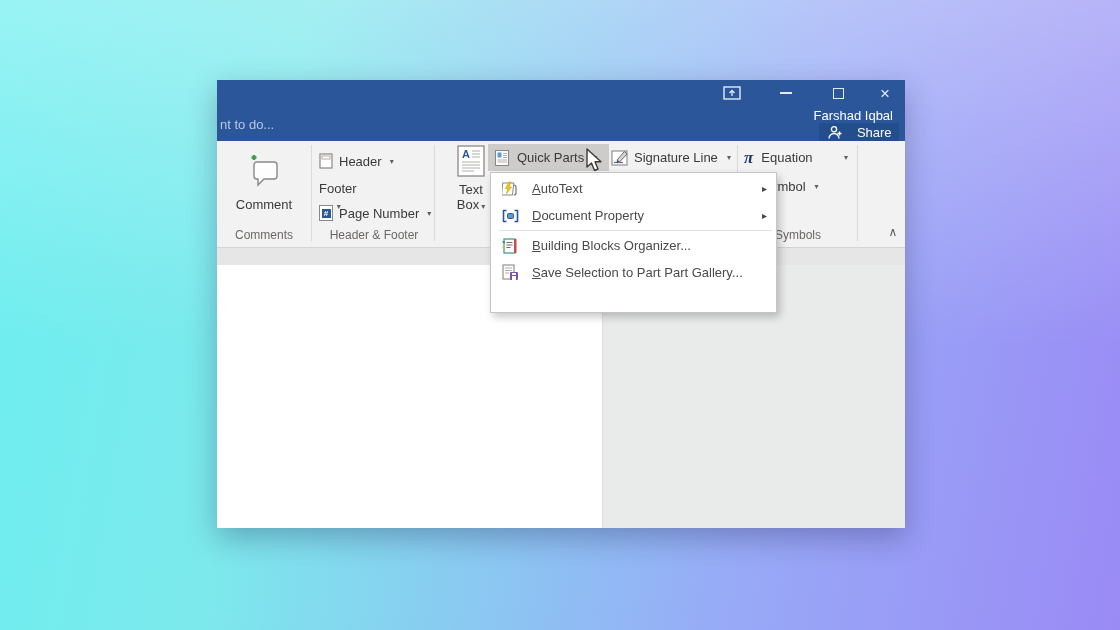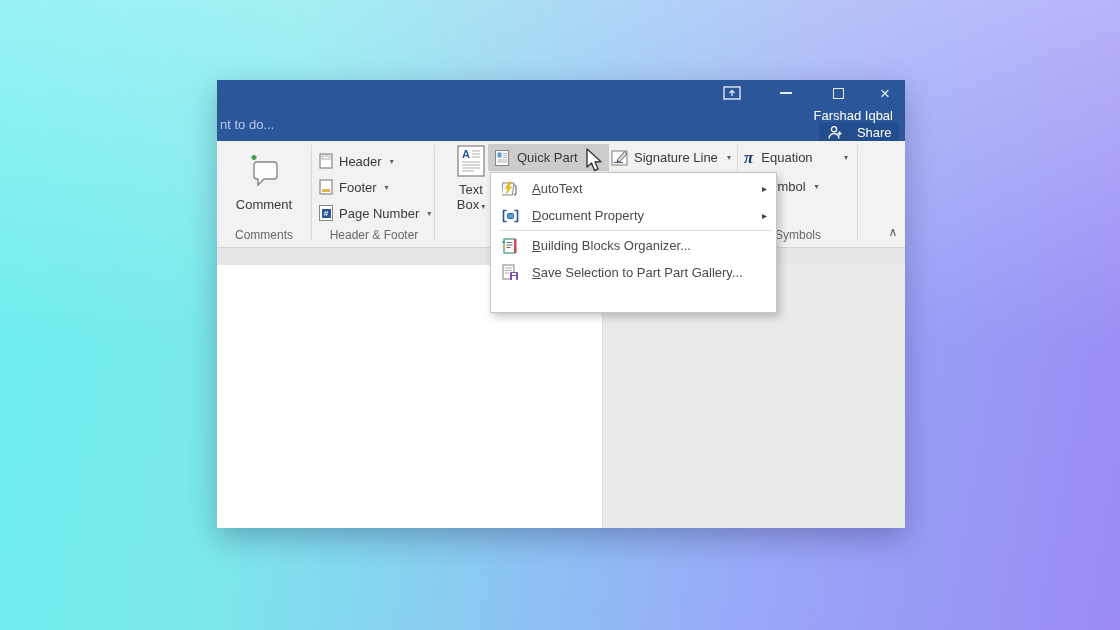--- a/index.html
+++ b/index.html
@@ -119,21 +119,21 @@
       <div class="rsep" style="left:94px;"></div>
 
       <div class="rbtn-row" style="left:102px; top:8px;">
         <svg width="14" height="16" viewBox="0 0 14 16">
           <rect x="1" y="1" width="12" height="14" fill="#fff" stroke="#8a8886" stroke-width="1.2"></rect>
           <rect x="3" y="3" width="8" height="3" fill="none" stroke="#b0aeac" stroke-width="1"></rect>
         </svg>
         <span>Header</span>
         <span class="caret">▾</span>
       </div>
-      <div class="rbtn-row" style="left:102px; top:34px;">
+      <div class="rbtn-row" style="left:102px; top:34px;flex-direction:column;">
         <svg width="14" height="16" viewBox="0 0 14 16">
           <rect x="1" y="1" width="12" height="14" fill="#fff" stroke="#8a8886" stroke-width="1.2"></rect>
           <rect x="3" y="10" width="8" height="3" fill="#e8b04b"></rect>
         </svg>
         <span>Footer</span>
         <span class="caret">▾</span>
       </div>
       <div class="rbtn-row" style="left:102px; top:60px;">
         <span style="width:14px;height:16px;background:#fff;border:1.2px solid #8a8886;display:flex;align-items:center;justify-content:center;">
           <span class="hash-box">#</span>
@@ -153,21 +153,21 @@
         <span style="margin-top:5px;">Text</span>
         <span><span>Box</span><span class="caret">▾</span></span>
       </div>
 
       <div class="qp-btn">
         <svg width="16" height="16" viewBox="0 0 16 16">
           <rect x="1.5" y="0.5" width="13" height="15" fill="#fff" stroke="#8a8886" stroke-width="1.1"></rect>
           <rect x="3.5" y="2.5" width="4" height="5" fill="#5b9bd5"></rect>
           <path d="M9 3.5 h4 M9 5.5 h4 M9 7.5 h4 M3.5 10 h9.5 M3.5 12 h9.5" stroke="#b0aeac" stroke-width="1"></path>
         </svg>
-        <span>Quick Part</span>
+        <span>Quick Parts</span>
         <span class="caret">▾</span>
       </div>
 
       <div class="sig-btn">
         <svg width="18" height="18" viewBox="0 0 18 18">
           <rect x="1" y="2" width="15" height="14" fill="#fff" stroke="#8a8886" stroke-width="1.1"></rect>
           <path d="M3 13.5 h9" stroke="#6b6968" stroke-width="1.2"></path>
           <path d="M6 11 L13.5 2.5 L16 5 L8.5 13 Z" fill="#d8d6d4" stroke="#6b6968" stroke-width="1"></path>
           <path d="M6 11 L8.5 13 L5.5 13.8 Z" fill="#2b579a"></path>
         </svg>

